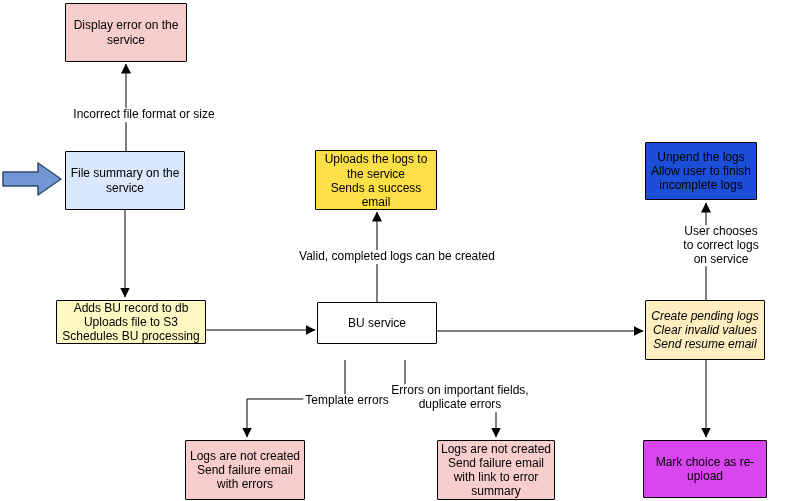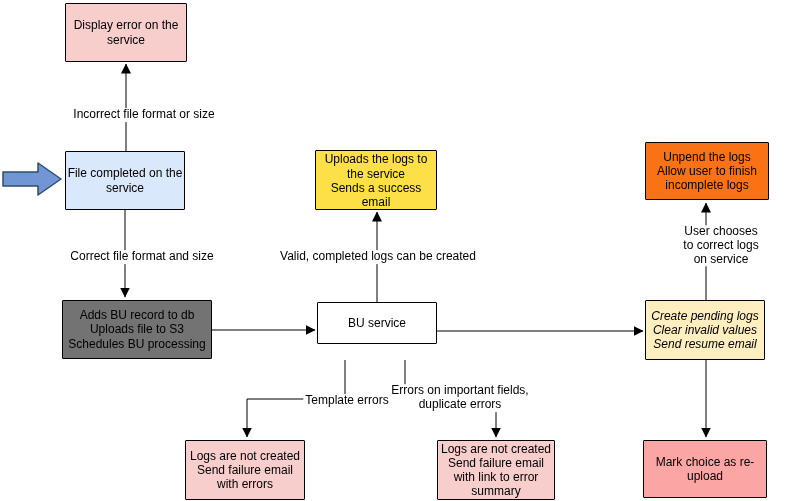--- a/index.html
+++ b/index.html
@@ -67,76 +67,75 @@
     <path d="M706,300 L706,203" stroke="#000" fill="none" marker-end="url(#arrow)"></path>
     <path d="M706,360 L706,437" stroke="#000" fill="none" marker-end="url(#arrow)"></path>
   </svg>
 
   <div class="node" style="left: 65px; top: 3px; width: 122px; height: 59px; background-color: rgb(248, 206, 204);">
     <span class="nlabel">Display error on the
 service</span>
   </div>
 
   <div class="node" style="left: 65px; top: 151px; width: 120px; height: 59px; background-color: rgb(218, 232, 252);">
-    <span class="nlabel">File completed on the
+    <span class="nlabel">File summary on the
 service</span>
   </div>
 
   <div class="node" style="left: 315px; top: 150px; width: 122px; height: 60px; background-color: #fde047; align-items: flex-end;">
     <span class="nlabel">Uploads the logs to
 the service
 Sends a success
 email</span>
   </div>
 
-  <div class="node" style="left: 62px; top: 300px; width: 150px; height: 59px; background-color: #737373;">
+  <div class="node" style="left: 56px; top: 300px; width: 150px; height: 44px; background-color: #fef9c3;">
     <span class="nlabel">Adds BU record to db
 Uploads file to S3
 Schedules BU processing</span>
   </div>
 
   <div class="node" style="left: 317px; top: 302px; width: 120px; height: 42px; background-color: rgb(255, 255, 255);">
     <span class="nlabel">BU service</span>
   </div>
 
-  <div class="node" style="left: 645px; top: 142px; width: 124px; height: 58px; background-color: #f97316;">
+  <div class="node" style="left: 645px; top: 142px; width: 112px; height: 58px; background-color: #1d4ed8;">
     <span class="nlabel">Unpend the logs
 Allow user to finish
 incomplete logs</span>
   </div>
 
   <div class="node" style="left: 645px; top: 300px; width: 120px; height: 60px; background-color: rgb(255, 238, 192); font-style: italic;">
     <span class="nlabel">Create pending logs
 Clear invalid values
 Send resume email</span>
   </div>
 
-  <div class="node" style="left: 643px; top: 440px; width: 124px; height: 58px; background-color: #fca5a5;">
+  <div class="node" style="left: 643px; top: 440px; width: 124px; height: 58px; background-color: #d946ef;">
     <span class="nlabel">Mark choice as re-
 upload</span>
   </div>
 
   <div class="node" style="left: 185px; top: 440px; width: 120px; height: 60px; background-color: rgb(248, 206, 204);">
     <span class="nlabel">Logs are not created
 Send failure email
 with errors</span>
   </div>
 
   <div class="node" style="left: 437px; top: 440px; width: 118px; height: 60px; background-color: rgb(248, 206, 204);">
     <span class="nlabel">Logs are not created
 Send failure email
 with link to error
 summary</span>
   </div>
 
   <div class="elabel" style="left:127px;top:115px">Incorrect file format or size</div>
 
-  <div class="elabel" style="left:125px;top:257px">Correct file format and size</div>
 
-  <div class="elabel" style="left:361px;top:257px">Valid, completed logs can be created</div>
+  <div class="elabel" style="left:380px;top:257px">Valid, completed logs can be created</div>
 
 
   <div class="elabel" style="left:330px;top:401px">Template errors</div>
 
   <div class="elabel" style="left:443px;top:398px">Errors on important fields,
 duplicate errors</div>
 
   <div class="elabel" style="left:704px;top:246px">User chooses to correct logs on service</div>
 
 

